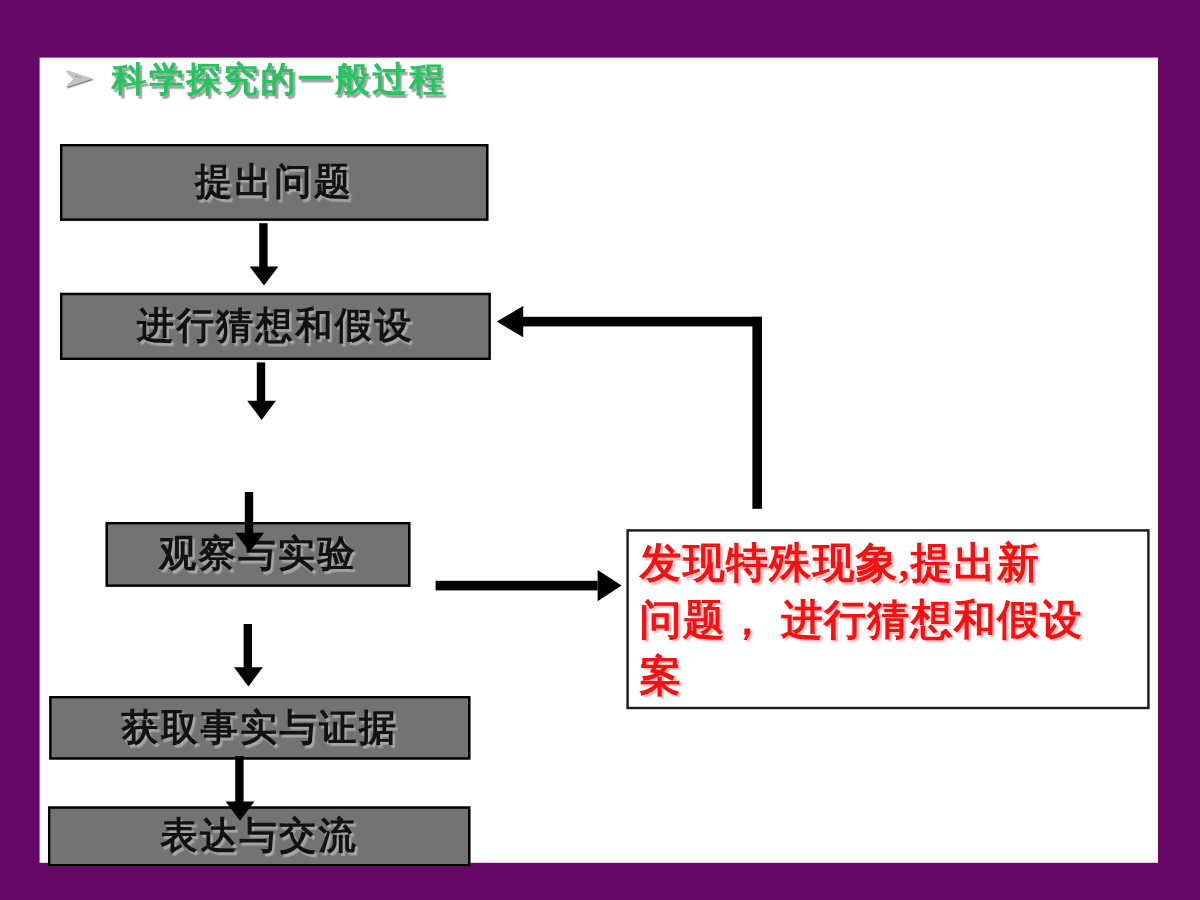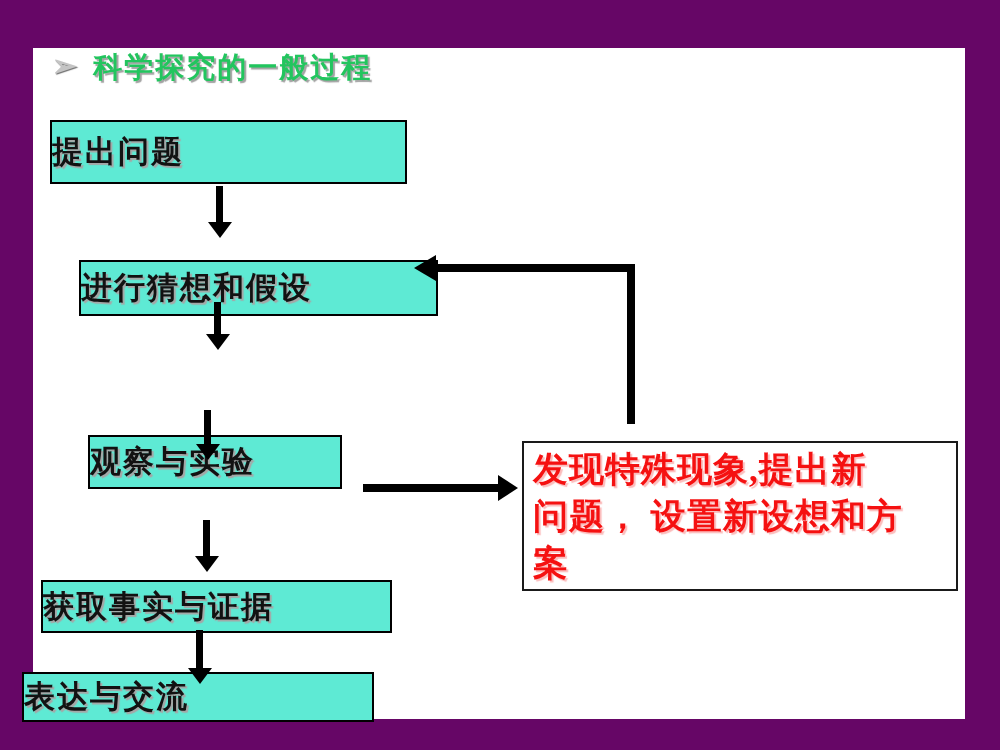--- a/index.html
+++ b/index.html
@@ -9,31 +9,31 @@
   }
   .panel{position:absolute;left:33px;top:48px;width:932px;height:671px;background:#ffffff;}
 
   
   .title-row{position:absolute;left:52px;top:50px;display:flex;align-items:flex-start;}
   .bullet{font-size:30px;line-height:32px;color:#c4c4c4;text-shadow:1px 1px 1px #6e6e6e;font-weight:bold;}
   .title{margin-left:16px;font-size:29px;line-height:34px;font-weight:bold;letter-spacing:2px;color:#22c55e;text-shadow:2px 2px 1px #a2a2a2;}
 
   
   .flow-box{
-    position:absolute;background:#5eead4;border:2px solid #000;box-sizing:content-box;
-    display:flex;align-items:center;
+    position:absolute;background:#737373;border:2px solid #000;box-sizing:content-box;
+    display:flex;align-items:center;justify-content:center;
     font-weight:bold;font-size:31px;letter-spacing:2px;color:#121212;
     text-shadow:2px 2px 1px #a6a6a6;white-space:nowrap;
   }
   #box1{left:50px;top:120px;width:353px;height:60px;}
-  #box2{left:50px;top:260px;width:355px;height:52px;margin-left:29px;}
+  #box2{left:50px;top:244px;width:355px;height:52px;}
   #box3{left:40px;top:354px;width:388px;height:50px;}
   #box4{left:88px;top:435px;width:250px;height:50px;}
   #box5{left:41px;top:580px;width:347px;height:49px;}
-  #box6{left:22px;top:672px;width:348px;height:46px;}
+  #box6{left:40px;top:672px;width:348px;height:46px;}
 
   
   .darrow{position:absolute;width:24px;z-index:5;}
   .darrow .shaft{position:absolute;left:8px;top:0;width:7px;height:calc(100% - 15px);background:#000;}
   .darrow .head{position:absolute;left:0;bottom:0;width:0;height:0;
     border-left:12px solid transparent;border-right:12px solid transparent;border-top:16px solid #000;}
   #da1{left:208px;top:186px;height:52px;}
   #da2{left:206px;top:302px;height:48px;}
   #da3{left:196px;top:410px;height:50px;}
   #da4{left:195px;top:520px;height:52px;}
@@ -115,16 +115,16 @@
   </div>
 
   <div id="elbow">
     <div class="head"></div>
     <div class="hbar"></div>
     <div class="vbar"></div>
   </div>
 
   <div id="note">
     <div>发现特殊现象,提出新</div>
-    <div>问题， 设置新设想和方</div>
+    <div>问题， 进行猜想和假设</div>
     <div>案</div>
   </div>
 </div>
 
 </body></html>

